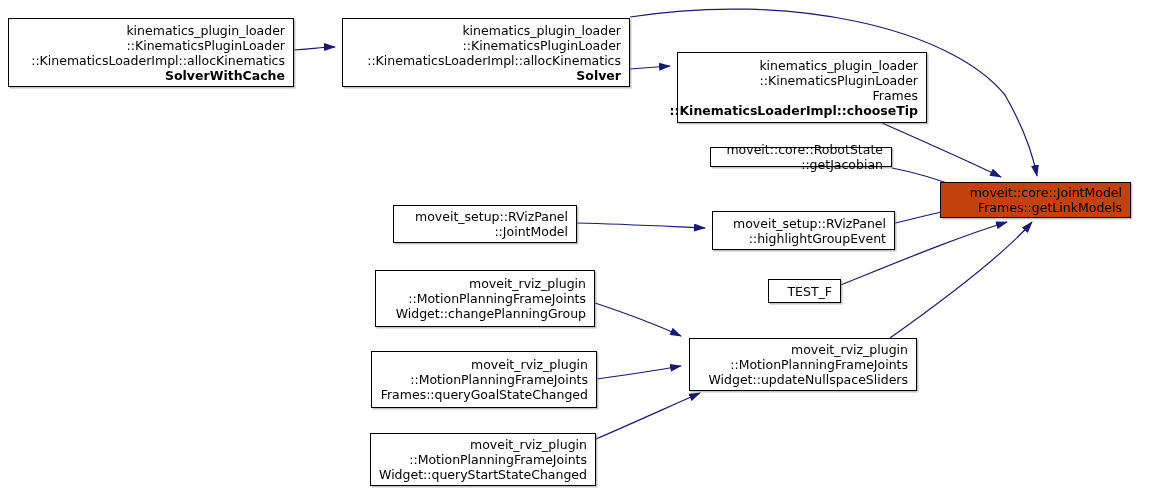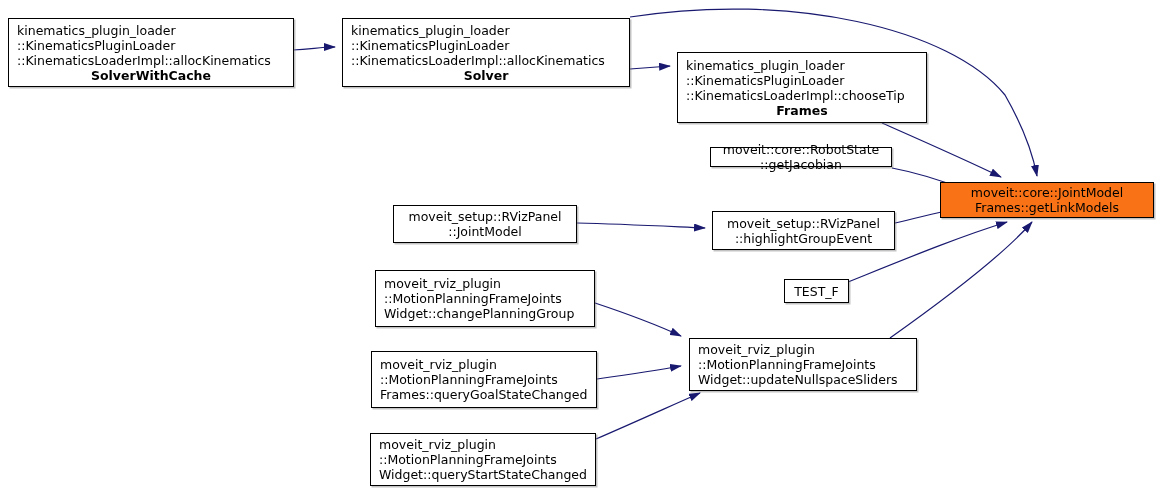--- a/index.html
+++ b/index.html
@@ -31,20 +31,21 @@
     border: 1px solid #000000;
     box-shadow: 1.5px 1.5px 0 rgba(120,120,120,0.45);
     display: flex;
     flex-direction: column;
     justify-content: center;
     padding: 2px 8px;
     font-size: 12.5px;
     line-height: 15px;
     color: #000000;
     cursor: pointer;
+    align-items: flex-end;
   }
   .node.align-left   { text-align: left; }
   .node.align-center { text-align: center; }
   .node.center-last .node-line:last-child { text-align: center; font-weight: bold; }
   .node.highlight { cursor: default; }
   .node-line { white-space: nowrap; }
 </style>
 </head>
 <body>
 
@@ -78,36 +79,36 @@
     </div>
     <div class="node align-left center-last" style="left: 342px; top: 18px; width: 288px; height: 69px; background: rgb(255, 255, 255); border-color: rgb(0, 0, 0);">
       <div class="node-line">kinematics_plugin_loader</div>
       <div class="node-line">::KinematicsPluginLoader</div>
       <div class="node-line">::KinematicsLoaderImpl::allocKinematics</div>
       <div class="node-line">Solver</div>
     </div>
     <div class="node align-left center-last" style="left: 677px; top: 52px; width: 250px; height: 71px; background: rgb(255, 255, 255); border-color: rgb(0, 0, 0);">
       <div class="node-line">kinematics_plugin_loader</div>
       <div class="node-line">::KinematicsPluginLoader</div>
+      <div class="node-line">Frames</div>
       <div class="node-line">::KinematicsLoaderImpl::chooseTip</div>
-      <div class="node-line">Frames</div>
     </div>
     <div class="node align-center" style="left: 710px; top: 147px; width: 182px; height: 20px; background: rgb(255, 255, 255); border-color: rgb(0, 0, 0);">
       <div class="node-line">moveit::core::RobotState</div>
       <div class="node-line">::getJacobian</div>
     </div>
     <div class="node align-center" style="left: 393px; top: 205px; width: 184px; height: 38px; background: rgb(255, 255, 255); border-color: rgb(0, 0, 0);">
       <div class="node-line">moveit_setup::RVizPanel</div>
       <div class="node-line">::JointModel</div>
     </div>
     <div class="node align-center" style="left: 712px; top: 211px; width: 183px; height: 39px; background: rgb(255, 255, 255); border-color: rgb(0, 0, 0);">
       <div class="node-line">moveit_setup::RVizPanel</div>
       <div class="node-line">::highlightGroupEvent</div>
     </div>
-    <div class="node align-center" style="left: 768px; top: 279px; width: 65px; height: 24px; background: rgb(255, 255, 255); border-color: rgb(0, 0, 0); margin-left: 16px;">
+    <div class="node align-center" style="left: 768px; top: 279px; width: 73px; height: 24px; background: rgb(255, 255, 255); border-color: rgb(0, 0, 0);">
       <div class="node-line">TEST_F</div>
     </div>
     <div class="node align-left" style="left: 375px; top: 270px; width: 220px; height: 57px; background: rgb(255, 255, 255); border-color: rgb(0, 0, 0);">
       <div class="node-line">moveit_rviz_plugin</div>
       <div class="node-line">::MotionPlanningFrameJoints</div>
       <div class="node-line">Widget::changePlanningGroup</div>
     </div>
     <div class="node align-left" style="left: 371px; top: 351px; width: 226px; height: 57px; background: rgb(255, 255, 255); border-color: rgb(0, 0, 0);">
       <div class="node-line">moveit_rviz_plugin</div>
       <div class="node-line">::MotionPlanningFrameJoints</div>
@@ -116,17 +117,17 @@
     <div class="node align-left" style="left: 689px; top: 338px; width: 228px; height: 53px; background: rgb(255, 255, 255); border-color: rgb(0, 0, 0);">
       <div class="node-line">moveit_rviz_plugin</div>
       <div class="node-line">::MotionPlanningFrameJoints</div>
       <div class="node-line">Widget::updateNullspaceSliders</div>
     </div>
     <div class="node align-left" style="left: 370px; top: 433px; width: 226px; height: 53px; background: rgb(255, 255, 255); border-color: rgb(0, 0, 0);">
       <div class="node-line">moveit_rviz_plugin</div>
       <div class="node-line">::MotionPlanningFrameJoints</div>
       <div class="node-line">Widget::queryStartStateChanged</div>
     </div>
-    <div class="node align-center highlight" style="left: 940px; top: 182px; width: 214px; height: 36px; background: #f97316; border-color: rgb(0, 0, 0);">
+    <div class="node align-center highlight" style="left: 940px; top: 182px; width: 191px; height: 36px; background: #c2410c; border-color: rgb(0, 0, 0);">
       <div class="node-line">moveit::core::JointModel</div>
       <div class="node-line">Frames::getLinkModels</div>
     </div>
   </div>
 
 </body></html>

